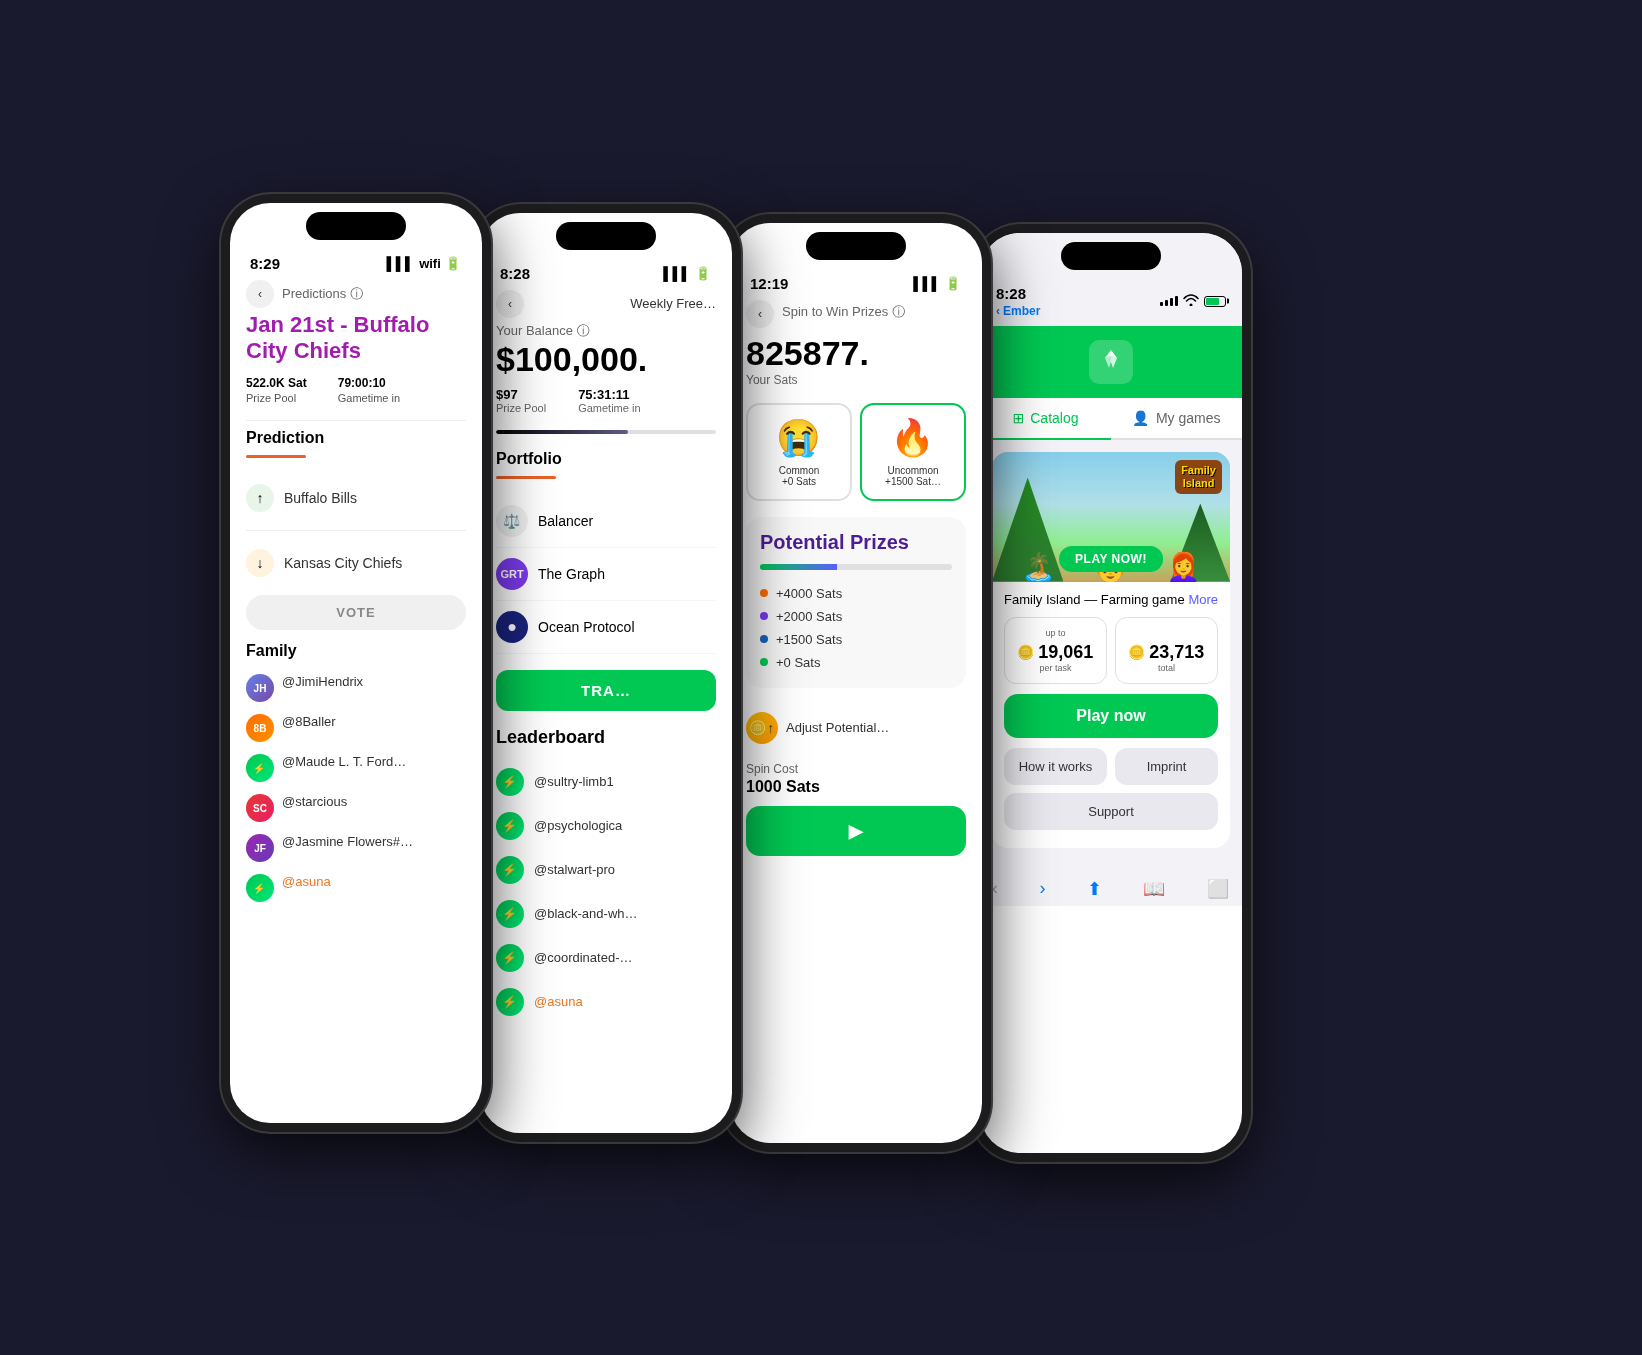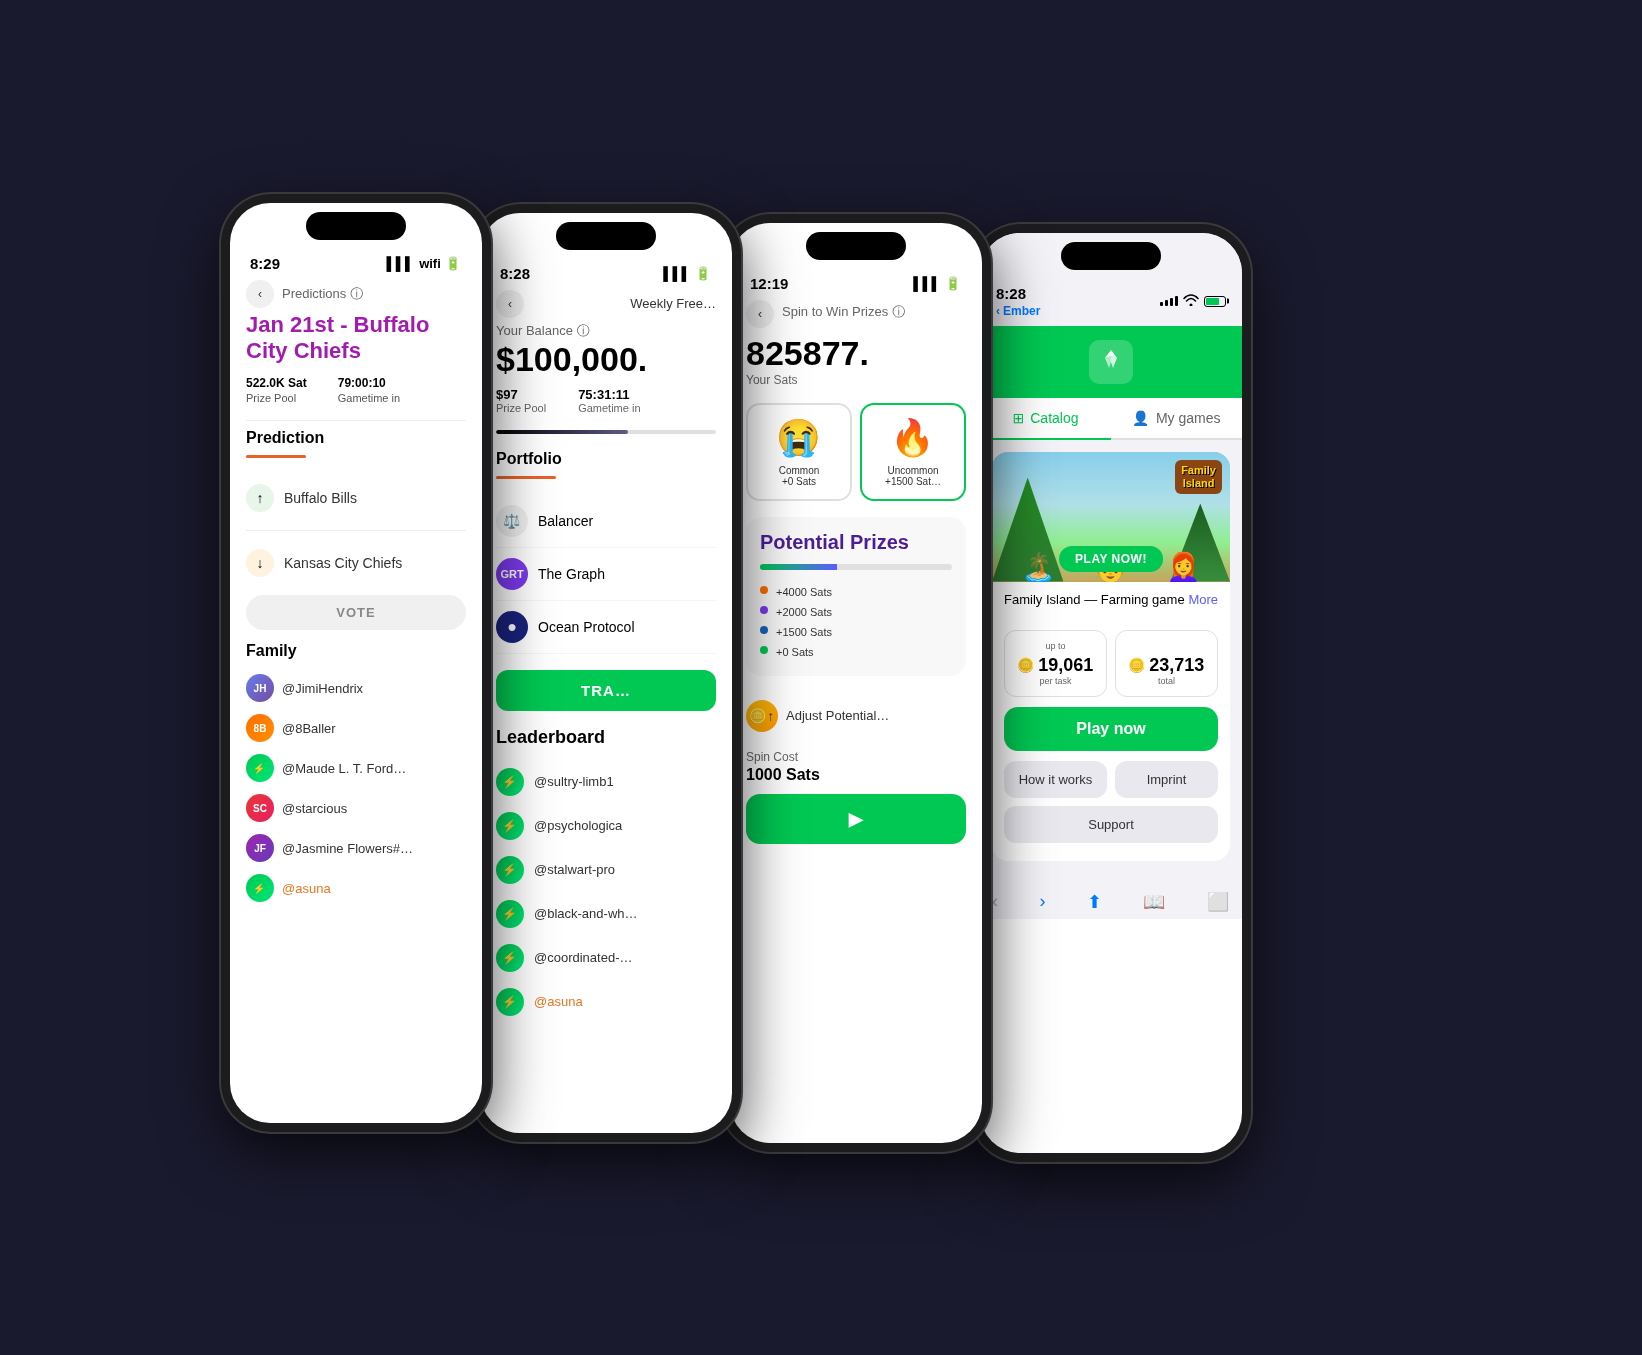--- a/index.html
+++ b/index.html
@@ -197,21 +197,21 @@
       font-size: 13px;
       font-weight: 600;
       color: #888;
       letter-spacing: 1px;
     }
 
     .entries-section { margin-top: 12px; }
 
     .entry-row {
       display: flex;
-      align-items: center;
+      align-items: flex-start;
       gap: 8px;
       padding: 6px 0;
     }
 
     .avatar {
       width: 28px; height: 28px;
       border-radius: 50%;
       background: linear-gradient(135deg, #667eea, #764ba2);
       display: flex; align-items: center; justify-content: center;
       font-size: 10px;
@@ -409,23 +409,24 @@
     }
 
     .prize-progress-fill {
       height: 100%;
       background: linear-gradient(90deg, #00c853, #5c5cff);
       width: 40%;
     }
 
     .prize-item {
       display: flex;
+      align-items: center;
       gap: 8px;
       padding: 4px 0;
-      font-size: 11px;
+      font-size: 13px;
       color: #333;
     }
 
     .prize-dot {
       width: 8px; height: 8px;
       border-radius: 50%;
     }
 
     .adjust-row {
       display: flex;
@@ -560,21 +561,21 @@
     }
 
     .game-info {
       padding: 10px 12px;
     }
 
     .game-title-row {
       display: flex;
       justify-content: space-between;
       align-items: center;
-      margin-bottom: 23px;
+      margin-bottom: 10px;
     }
 
     .game-title { font-size: 13px; color: #000; font-weight: 500; }
     .more-link { font-size: 13px; color: #5c5cff; }
 
     .reward-cards {
       display: flex;
       gap: 8px;
       margin-bottom: 10px;
     }

